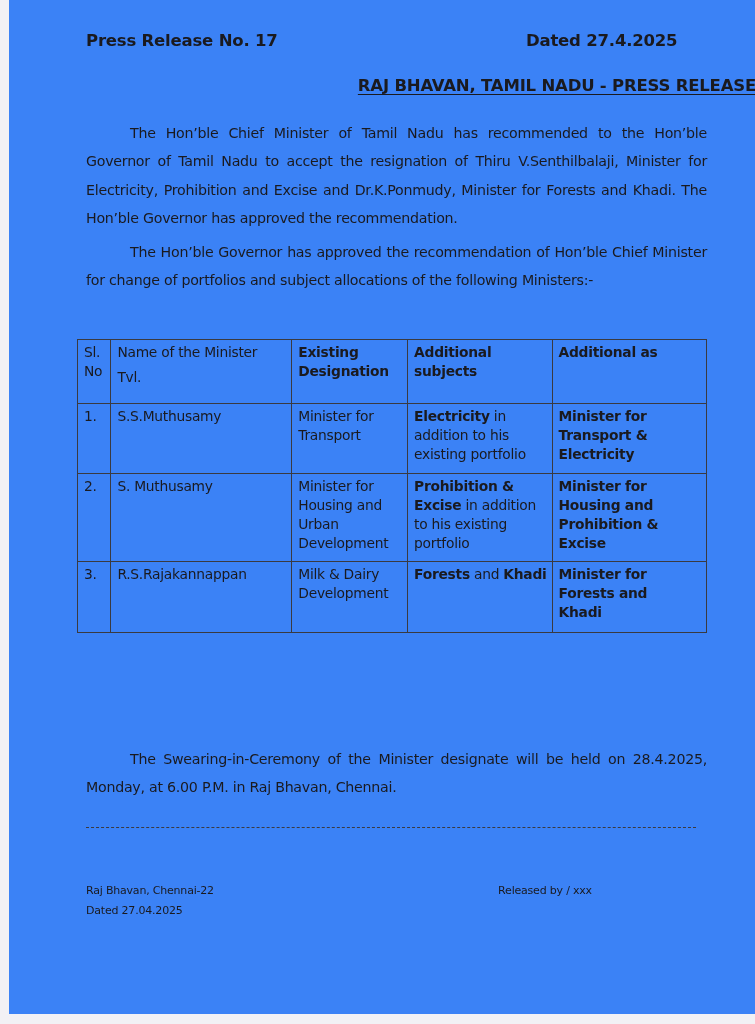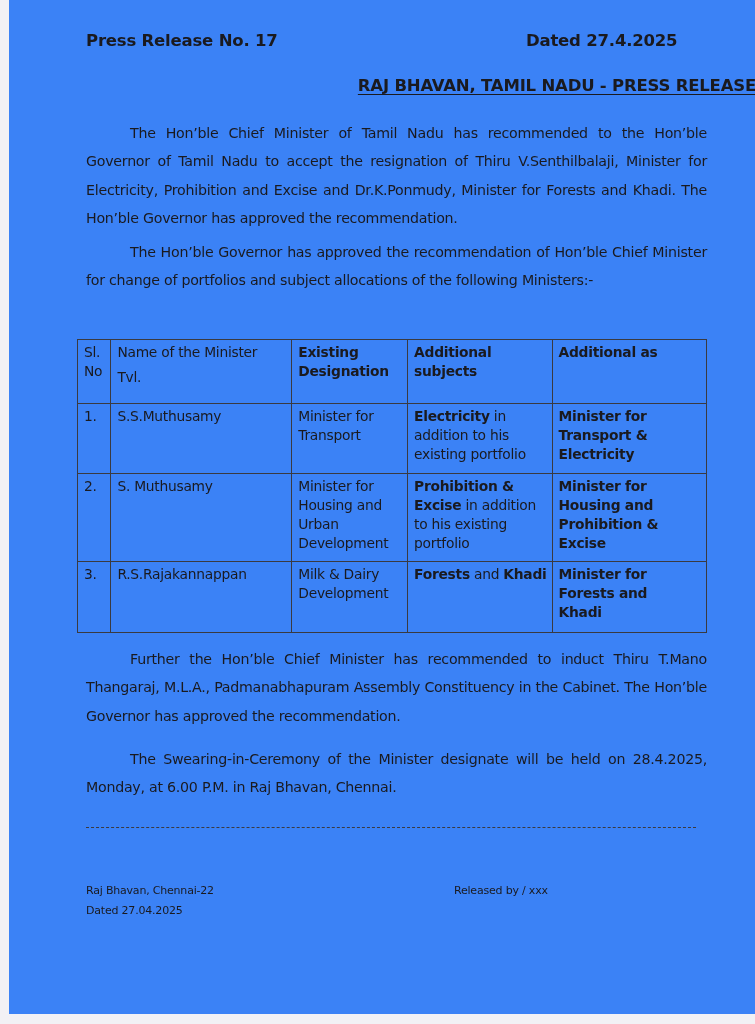--- a/index.html
+++ b/index.html
@@ -25,21 +25,21 @@
     .col-add { width:131px; }
     .col-des { width:140px; }
     tr.hrow { height:64px; }
     tr.r1 { height:70px; }
     tr.r2 { height:88px; }
     tr.r3 { height:71px; }
     .b { font-weight:bold; }
     .divider { position:absolute; left:77px; top:827px; width:610px; border-top:1.5px dashed #3a3a40; }
     .foot { position:absolute; font-size:11px; line-height:20px; letter-spacing:-0.2px; }
     .foot-left { left:77px; top:881px; }
-    .foot-right { left:445px; top:881px; width:182px; }
+    .foot-right { left:445px; top:881px; text-align:center; width:182px; }
   </style>
 </head>
 <body>
 
 <div class="page">
 
   <div class="hdr hdr-left">Press Release No. 17</div>
   <div class="hdr hdr-right">Dated 27.4.2025</div>
 
   <div class="title">RAJ BHAVAN, TAMIL NADU - PRESS RELEASE</div>
@@ -121,21 +121,20 @@
       <td><span class="b">Forests</span><span> and </span><span class="b">Khadi</span></td>
       <td class="b">
         <div>Minister for</div>
         <div>Forests and</div>
         <div>Khadi</div>
       </td>
     </tr>
   </tbody>
     </table>
 
-  <div class="para p3"><span class="indent"></span><span>Further the Hon’ble Chief Minister has recommended to induct Thiru T.Mano Thangaraj, M.L.A., Padmanabhapuram Assembly Constituency in the Cabinet. The Hon’ble Governor has approved the recommendation.</span></div>
   <div class="para p4"><span class="indent"></span><span>The Swearing-in-Ceremony of the Minister designate will be held on 28.4.2025, Monday, at 6.00 P.M. in Raj Bhavan, Chennai.</span></div>
 
   <div class="divider"></div>
 
   <div class="foot foot-left">
     <div>Raj Bhavan, Chennai-22</div>
     <div>Dated 27.04.2025</div>
   </div>
   <div class="foot foot-right">
     <div>Released by / xxx</div>

